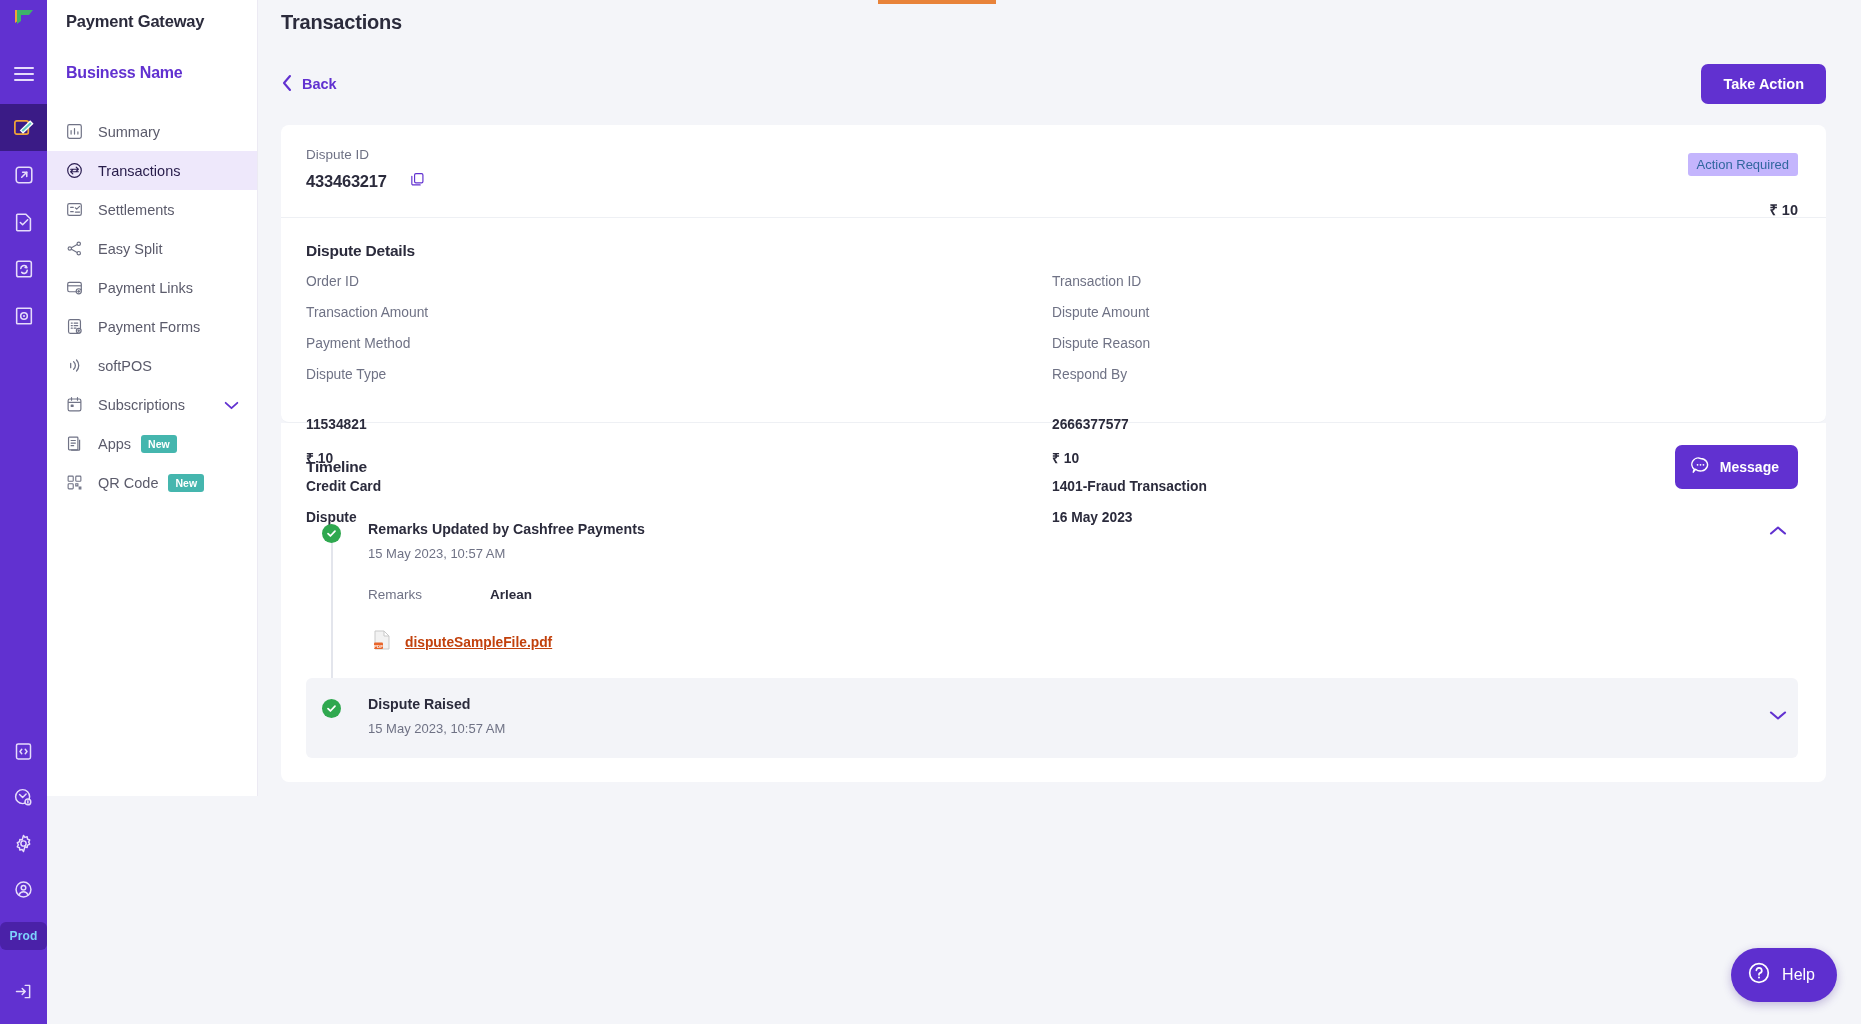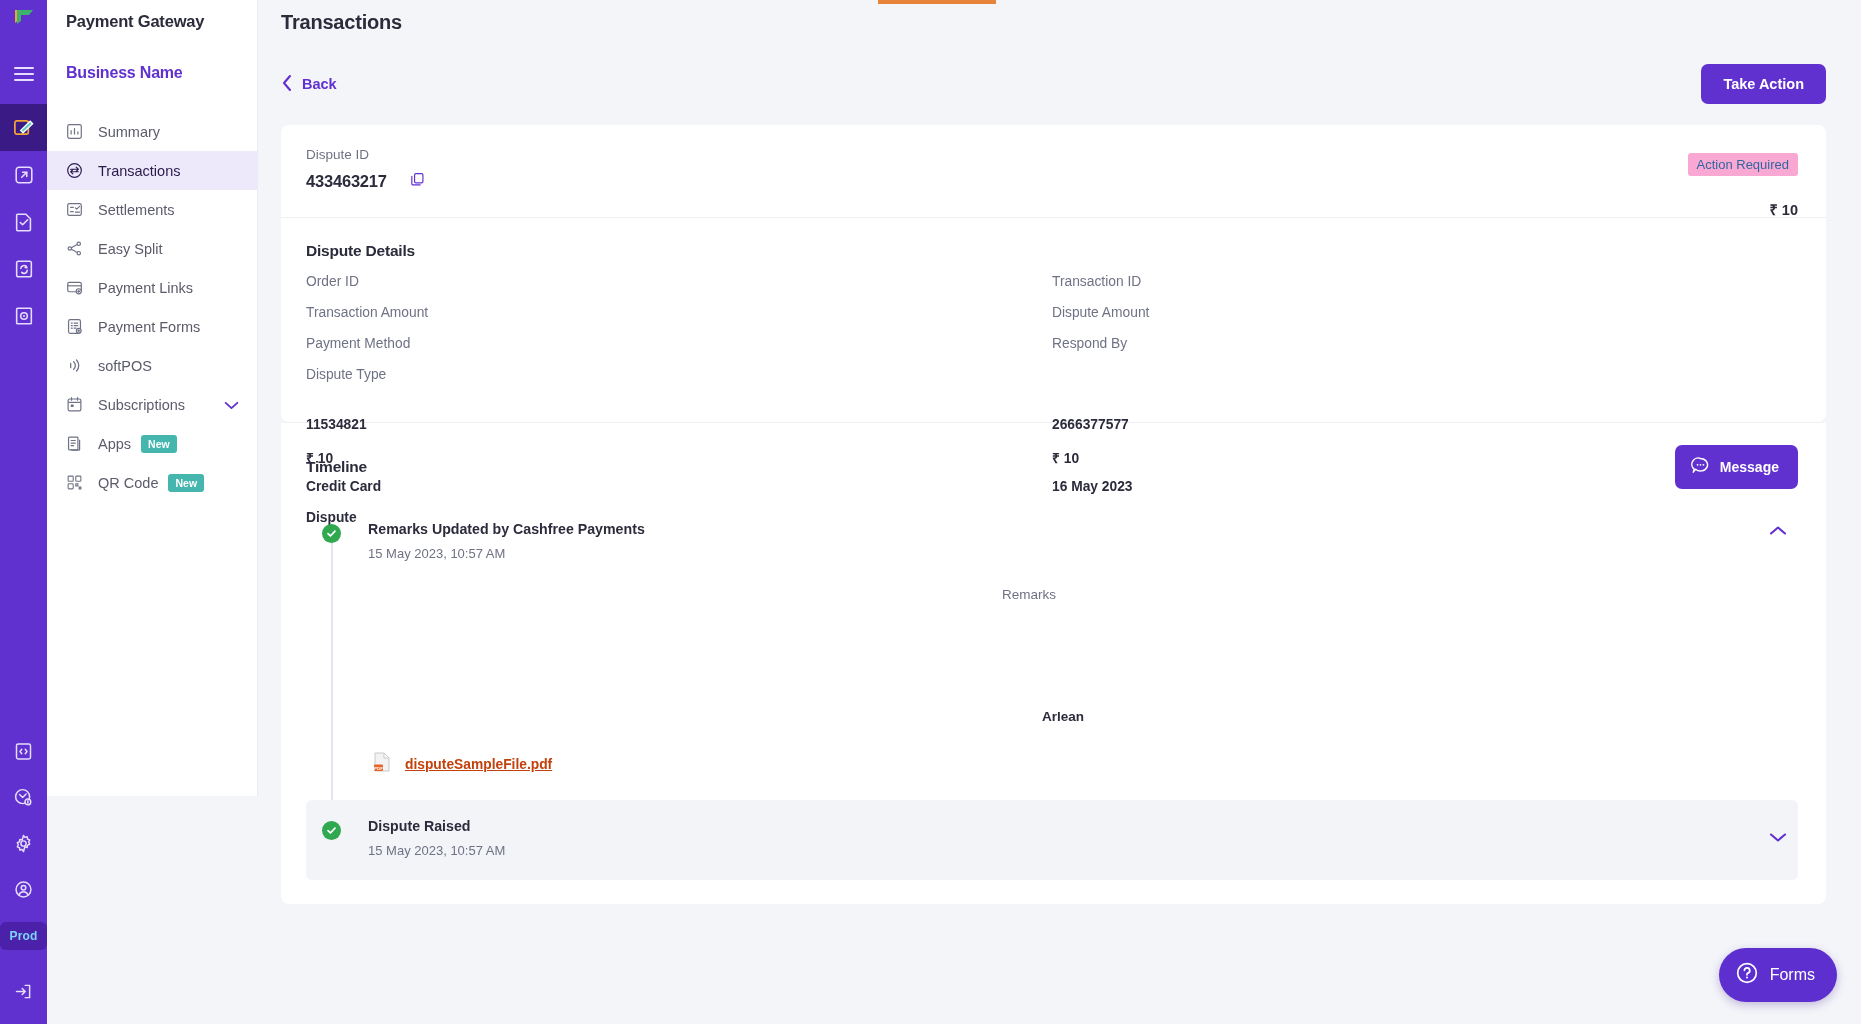--- a/index.html
+++ b/index.html
@@ -72,21 +72,21 @@
   }
 
   .card { background: #fff; margin: 0 35px 0 23px; border-radius: 8px; }
   .card-top { margin-top: 21px; padding: 22px 28px 26px 25px; position: relative;
               border-bottom: 1px solid #eef0f4; border-radius: 8px 8px 0 0; }
   .dispute-id-lbl { font-size: 13.5px; color: #6f7285; }
   .dispute-id-row { display: flex; align-items: center; gap: 23px; margin-top: 10px; }
   .dispute-id-val { font-size: 16.5px; font-weight: bold; color: #2b2b3c; letter-spacing: -.2px;}
   .status-badge {
     position: absolute; right: 28px; top: 28px;
-    background: #f9a8d4; color: #31679f; font-size: 13px; border-radius: 3px; padding: 4px 9px;
+    background: #c4b5fd; color: #31679f; font-size: 13px; border-radius: 3px; padding: 4px 9px;
   }
   .amount-top { position: absolute; right: 28px; top: 74px; font-size: 14.5px; font-weight: bold; color: #2b2b3c; }
 
   .card-details { padding: 24px 28px 24px 25px; border-radius: 0 0 8px 8px;
                   border-bottom: 1px solid #eef0f4; }
   .section-h { font-size: 15.5px; font-weight: bold; color: #2b2b3c; letter-spacing: -.2px; }
   .detail-grid { display: grid; grid-template-columns: 1fr 1fr; margin-top: 14px; }
   .detail-col { display: flex; flex-direction: column; }
   .detail-row { display: flex; align-items: flex-start; height: 31px; flex-direction: column; }
   .detail-lbl { width: 143px; flex: 0 0 143px; font-size: 13.8px; color: #6f7285; }
@@ -101,21 +101,21 @@
   .timeline { margin-top: 22px; position: relative; }
   .tl-line { position: absolute; left: 25px; top: 22px; bottom: 56px; width: 2px; background: #e3e5ec; }
   .tl-item { position: relative; display: flex; padding: 10px 0 10px 0; }
   .tl-item.highlight { background: #f3f4f8; border-radius: 6px; padding: 18px 0 22px 0; margin-top: 14px; }
   .tl-dot { position: absolute; left: 16px; top: 13px; width: 19px; height: 19px; border-radius: 50%;
             background: #2fa84f; display: flex; align-items: center; justify-content: center; z-index: 2; }
   .tl-item.highlight .tl-dot { top: 21px; }
   .tl-body { padding-left: 62px; flex: 1 1 auto; }
   .tl-title { font-size: 14.2px; font-weight: bold; color: #2b2b3c; }
   .tl-time { font-size: 13px; color: #6f7285; margin-top: 9px; }
-  .tl-remarks { display: flex; align-items: center; margin-top: 26px; flex-direction: column; }
+  .tl-remarks { display: flex; margin-top: 26px; }
   .tl-remarks-lbl { width: 122px; flex: 0 0 122px; font-size: 13.5px; color: #6f7285; }
   .tl-remarks-val { font-size: 13.5px; font-weight: bold; color: #2b2b3c; }
   .tl-file { display: flex; align-items: center; gap: 14px; margin-top: 28px; margin-left: 5px;}
   .tl-file a { color: #c2410c; font-size: 13.8px; text-decoration: underline; cursor: pointer; font-weight: bold; }
   .tl-toggle { width: 40px; flex: 0 0 40px; display: flex; align-items: flex-start; justify-content: center;
                cursor: pointer; padding-top: 4px; }
   .tl-item.highlight .tl-toggle { padding-top: 14px; }
 
   
   .help-btn {
@@ -405,20 +405,24 @@
           </div>
         </div>
         <div class="detail-col">
           <div class="detail-row">
             <span class="detail-lbl">Transaction ID</span>
             <span class="detail-val">2666377577</span>
           </div>
           <div class="detail-row">
             <span class="detail-lbl">Dispute Amount</span>
             <span class="detail-val">₹ 10</span>
+          </div>
+          <div class="detail-row">
+            <span class="detail-lbl">Dispute Reason</span>
+            <span class="detail-val">1401-Fraud Transaction</span>
           </div>
           <div class="detail-row">
             <span class="detail-lbl">Respond By</span>
             <span class="detail-val">16 May 2023</span>
           </div>
         </div>
       </div>
     </div>
 
     <div class="card card-timeline">
@@ -493,17 +497,17 @@
     </div>
 
     <button class="help-btn">
       <span>
         <svg width="24" height="24" viewBox="0 0 24 24" fill="none" stroke="#ffffff" stroke-width="1.7">
           <circle cx="12" cy="12" r="9.3"></circle>
           <path d="M9.4 9.3a2.7 2.7 0 1 1 3.4 2.8c-.6.2-.8.7-.8 1.3v.4" stroke-linecap="round"></path>
           <circle cx="12" cy="16.6" r="1" fill="#ffffff" stroke="none"></circle>
         </svg>
       </span>
-      <span>Forms</span>
+      <span>Help</span>
     </button>
 
   </div>
 </div>
 
 </body></html>

